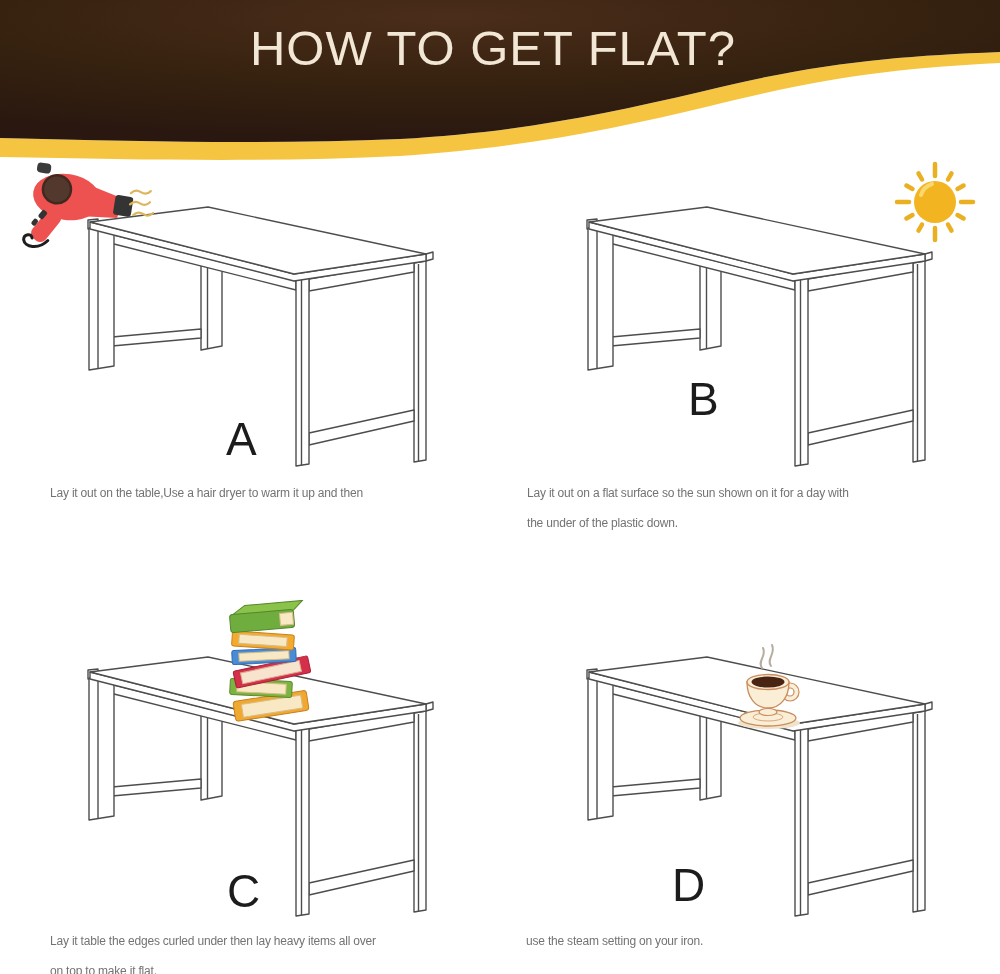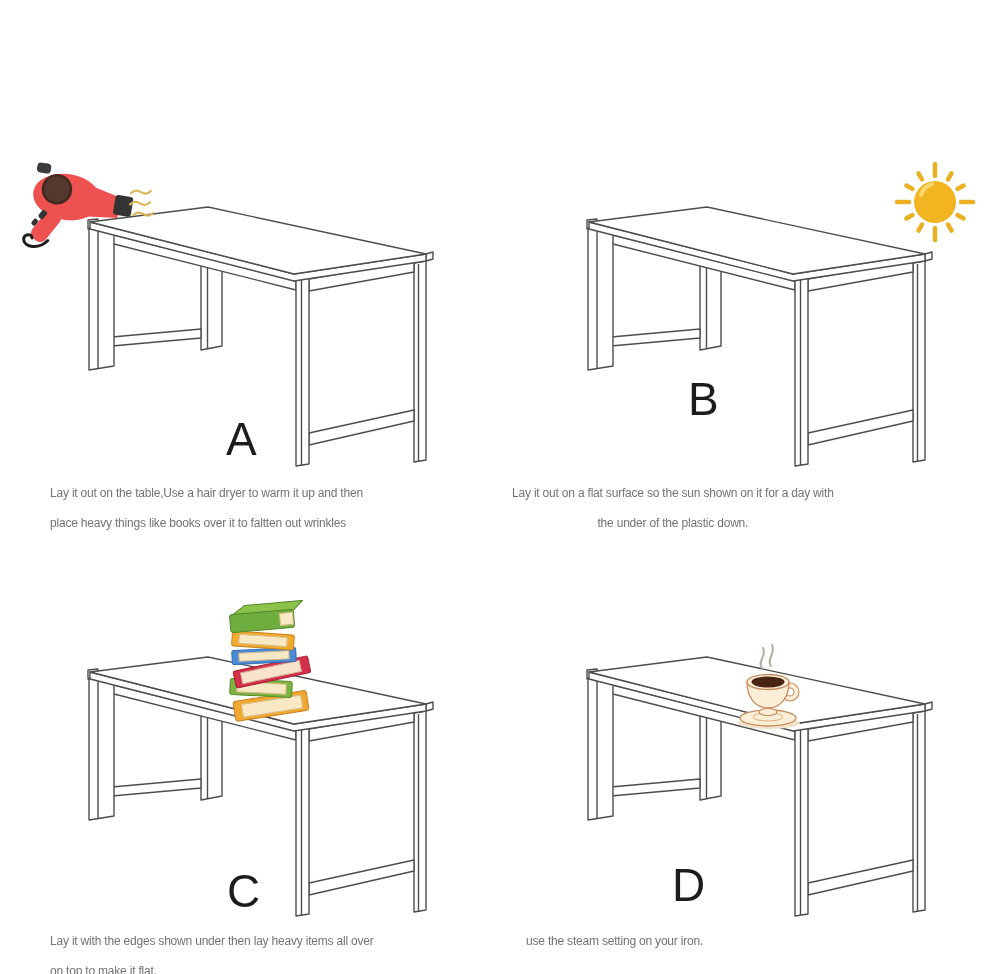--- a/index.html
+++ b/index.html
@@ -26,21 +26,21 @@
   .deco-books{left:222px;top:0px;}
   .deco-cup{left:218px;top:40px;}
   .letter{position:absolute;font-size:46px;line-height:1;color:#1c1c1c;}
   .panel-a .letter{left:226px;top:266px;}
   .panel-b .letter{left:188px;top:226px;}
   .panel-c .letter{left:227px;top:268px;}
   .panel-d .letter{left:172px;top:262px;}
   .caption{position:absolute;font-size:12px;line-height:30px;letter-spacing:-0.2px;
       color:#737373;white-space:nowrap;}
   .panel-a .caption{left:50px;top:328px;}
-  .panel-b .caption{left:12px;top:328px;text-align:center;}
+  .panel-b .caption{left:27px;top:328px;}
   .panel-c .caption{left:50px;top:326px;}
   .panel-d .caption{left:26px;top:326px;}
 </style>
 </head>
 <body>
 
 <div class="page">
 
   <svg width="0" height="0" style="position:absolute" aria-hidden="true">
     <symbol id="table-sym" viewBox="0 0 390 290">
@@ -70,20 +70,35 @@
         <path d="M246,99 L259,97 L259,284 L246,286 Z"></path>
         <line x1="251.5" y1="99" x2="251.5" y2="285"></line>
 
         <path d="M40,42 L40,49 L244,101 L376,81 L376,74 L244,94 Z"></path>
 
         <path d="M40,42 L158,27 L376,74 L244,94 Z"></path>
       </g>
     </symbol>
   </svg>
 
+  <div class="header">
+    <svg width="1000" height="170" viewBox="0 0 1000 170">
+      <defs>
+        <radialGradient id="brownGrad" cx="45%" cy="12%" r="85%">
+          <stop offset="0%" stop-color="#4b2d1b"></stop>
+          <stop offset="55%" stop-color="#36220f"></stop>
+          <stop offset="100%" stop-color="#2a1810"></stop>
+        </radialGradient>
+      </defs>
+      <path d="M0,138 C150,142 280,144 400,139 C520,132 600,115 700,92 C820,62 900,56 1000,52
+           L1000,63 C900,68 830,76 710,106 C610,130 520,148 400,156 C280,162 150,160 0,157 Z" fill="#f5c542"></path>
+      <path d="M0,0 L1000,0 L1000,52 C900,56 820,62 700,92 C600,115 520,132 400,139 C280,144 150,142 0,138 Z" fill="url(#brownGrad)"></path>
+    </svg>
+    <div class="page-title">HOW TO GET FLAT?</div>
+  </div>
 
   <section class="panel panel-a">
     <svg class="table-svg" width="390" height="290">
       <use href="#table-sym"></use>
     </svg>
     <svg class="deco deco-dryer" width="150" height="92" viewBox="0 0 150 92">
       <g transform="rotate(9 65 45)">
         <rect x="24" y="10" width="14" height="10" rx="4" fill="#3b3b3b"></rect>
         <path d="M84,26 L114,33 L111,53 L82,56 Z" fill="#ee5250"></path>
         <rect x="106" y="30" width="18" height="20" rx="3" fill="#343434"></rect>
@@ -98,21 +113,20 @@
       </g>
       <g fill="none" stroke="#dcb65b" stroke-width="2.2" stroke-linecap="round" transform="rotate(-6 135 45)">
         <path d="M124,34 q5,-4 10,0 q5,4 10,0"></path>
         <path d="M122,45 q5,-4 10,0 q5,4 10,0"></path>
         <path d="M124,56 q5,-4 10,0 q5,4 10,0"></path>
       </g>
     </svg>
     <div class="letter">A</div>
     <div class="caption">
       <div>Lay it out on the table,Use a hair dryer to warm it up and then</div>
-      <div>place heavy things like books over it to faltten out wrinkles</div>
     </div>
   </section>
 
   <section class="panel panel-b">
     <svg class="table-svg" width="390" height="290">
       <use href="#table-sym"></use>
     </svg>
     <svg class="deco deco-sun" width="90" height="90" viewBox="0 0 90 90">
       <g stroke="#eab022" stroke-width="4.5" stroke-linecap="round">
         <line x1="71" y1="45" x2="83" y2="45"></line>
@@ -166,21 +180,21 @@
         </g>
         <g transform="rotate(-5 40 20)">
           <path d="M10,13 L24,4 L82,4 L72,13 Z" fill="#8bc34a" stroke="#54862c"></path>
           <rect x="8" y="12" width="64" height="18" rx="3" fill="#6fae3e" stroke="#54862c"></rect>
           <rect x="58" y="15" width="13" height="12" fill="#f8e9c4" stroke="#d8bc8a"></rect>
         </g>
       </g>
     </svg>
     <div class="letter">C</div>
     <div class="caption">
-      <div>Lay it with the edges shown under then lay heavy items all over</div>
+      <div>Lay it table the edges curled under then lay heavy items all over</div>
       <div>on top to make it flat.</div>
     </div>
   </section>
 
   <section class="panel panel-d">
     <svg class="table-svg" width="390" height="290">
       <use href="#table-sym"></use>
     </svg>
     <svg class="deco deco-cup" width="100" height="95" viewBox="0 0 100 95">
       <path d="M44,28 C39,21 49,16 45,8" fill="none" stroke="#b5ada0" stroke-width="2" stroke-linecap="round"></path>

